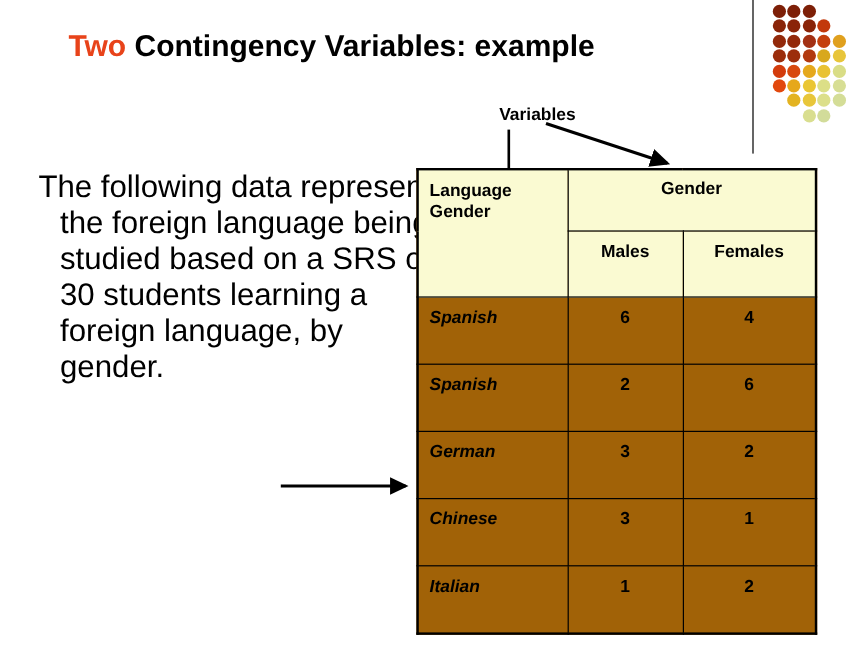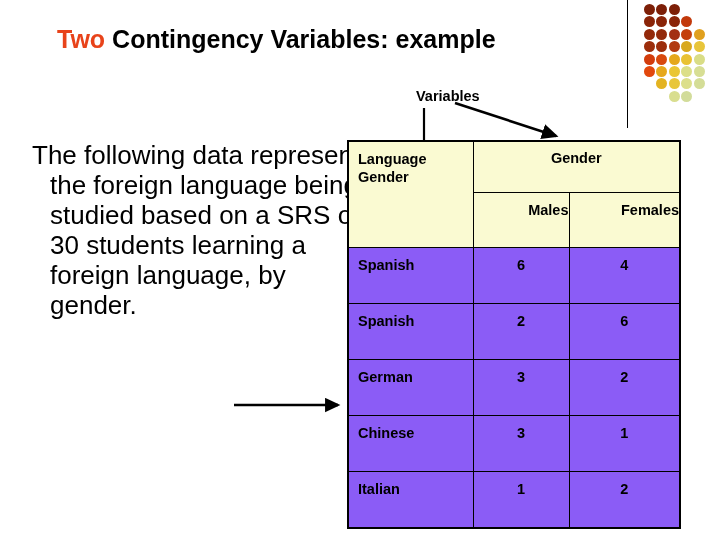--- a/index.html
+++ b/index.html
@@ -105,21 +105,21 @@
   
   #data-table {
     position: absolute;
     left: 347px;
     top: 140px;
     width: 304px;
     height: 380px;
     border-collapse: collapse;
     table-layout: fixed;
     border: 2px solid #000000;
-    background: #8b5cf6;
+    background: #a16207;
   }
   #data-table th,
   #data-table td {
     border: 1px solid #000000;
     padding: 0;
     vertical-align: top;
     font-size: 14.5px;
     font-weight: bold;
     color: #000000;
   }
@@ -131,29 +131,30 @@
     padding: 8px 0 0 9px;
     line-height: 18px;
   }
   #data-table .hdr-gender {
     text-align: center;
     padding-top: 8px;
     height: 42px;
     vertical-align: top;
   }
   #data-table .hdr-sub {
-    text-align: right;
+    text-align: center;
     padding-top: 9px;
     height: 45px;
     vertical-align: top;
   }
   #data-table .row-label {
     text-align: left;
     padding: 9px 0 0 9px;
     height: 46px;
+    font-style: italic;
   }
   #data-table .row-val {
     text-align: center;
     padding-top: 9px;
     height: 46px;
   }
   .col-lang { width: 125px; }
   .col-m    { width: 96px; }
   .col-f    { width: 111px; }
 </style>

